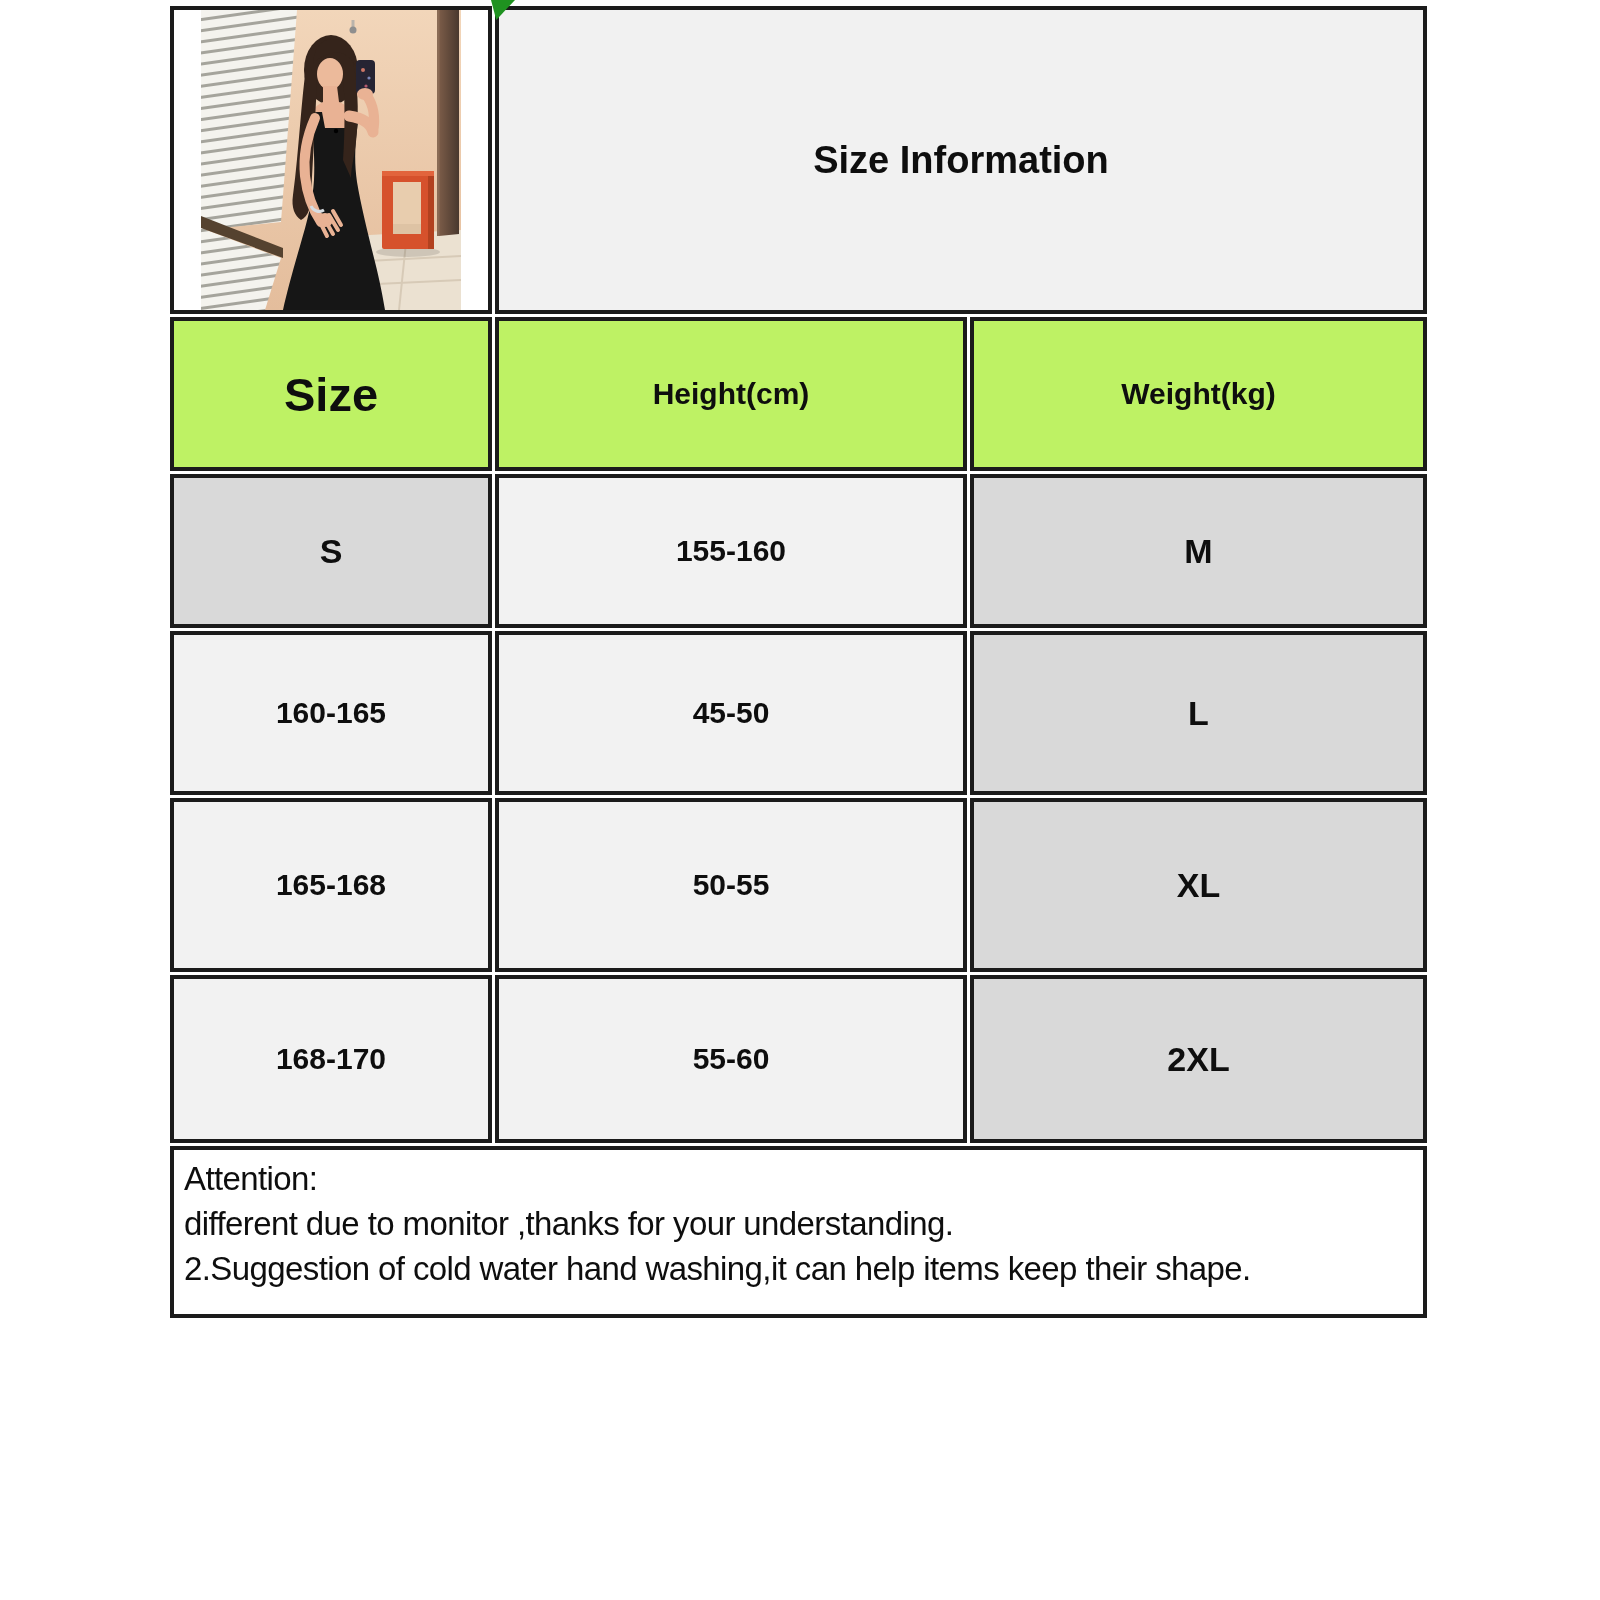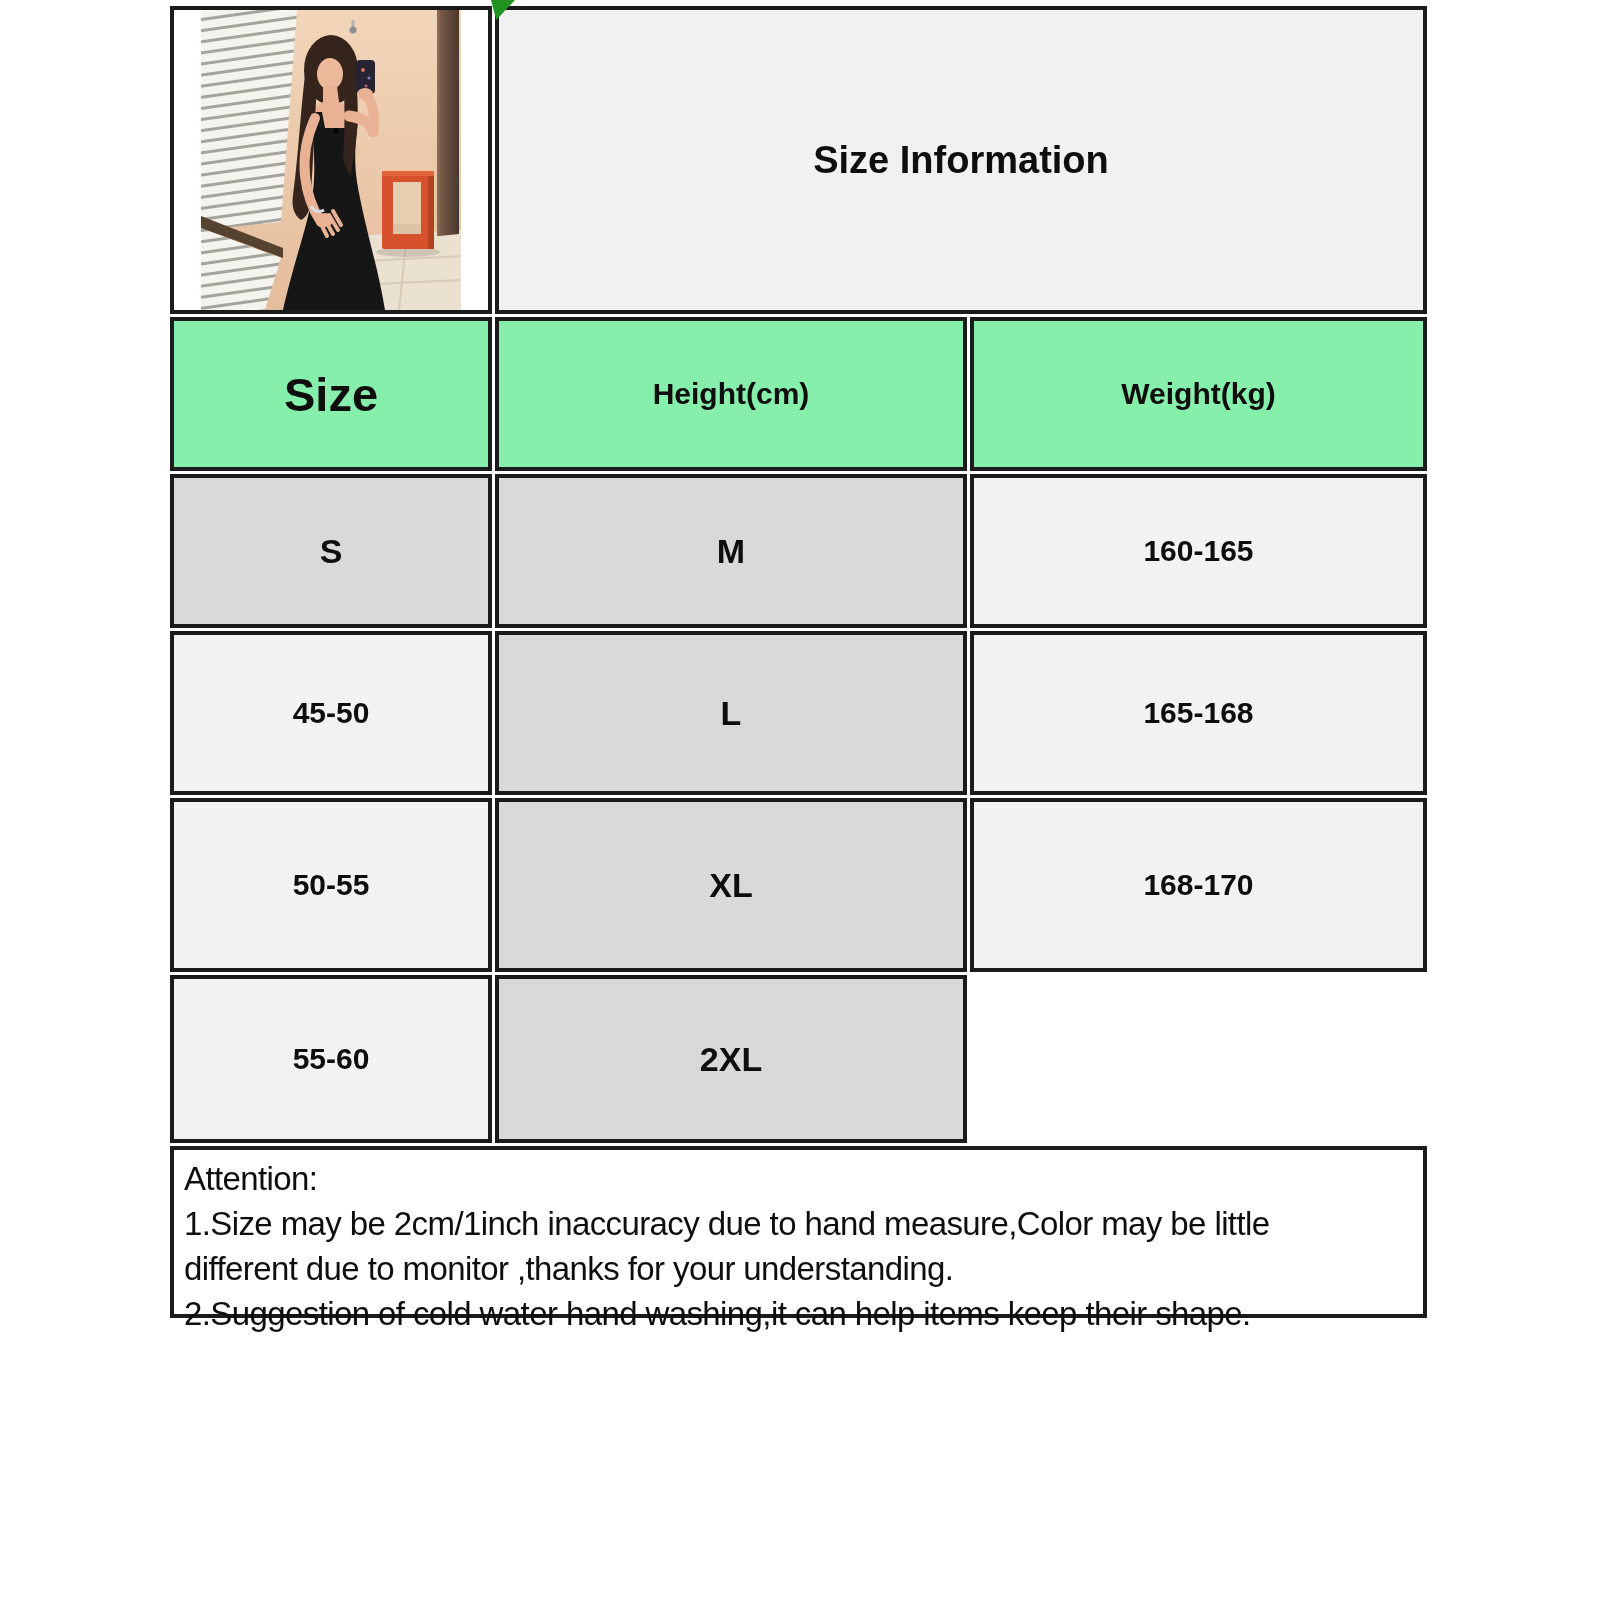--- a/index.html
+++ b/index.html
@@ -36,21 +36,21 @@
     font-size: 38px;
     letter-spacing: 0px;
   }
   .corner-marker {
     position: absolute;
     top: -10px; left: -8px;
     width: 24px; height: 20px;
     background: #1f9220;
     clip-path: polygon(0 0, 100% 0, 22% 100%);
   }
-  .head { background: #86efac; font-size: 30px; }
+  .head { background: #bef264; font-size: 30px; }
   .head-size { font-size: 47px; }
   .size-label { background: #d9d9d9; font-size: 34px; }
   .value { font-size: 30px; background: #f2f2f2; }
   .attention {
     grid-column: 1 / 4;
     background: #ffffff;
     flex-direction: column;
     align-items: flex-start;
     justify-content: flex-start;
     font-weight: normal;
@@ -145,35 +145,35 @@
   <div class="cell title-cell">
     <div class="corner-marker"></div>
     <span>Size Information</span>
   </div>
 
   <div class="cell head head-size">Size</div>
   <div class="cell head">Height(cm)</div>
   <div class="cell head">Weight(kg)</div>
 
   <div class="cell size-label">S</div>
+  <div class="cell value">155-160</div>
 
   <div class="cell size-label">M</div>
   <div class="cell value">160-165</div>
   <div class="cell value">45-50</div>
 
   <div class="cell size-label">L</div>
   <div class="cell value">165-168</div>
   <div class="cell value">50-55</div>
 
   <div class="cell size-label">XL</div>
   <div class="cell value">168-170</div>
   <div class="cell value">55-60</div>
 
   <div class="cell size-label">2XL</div>
 
   <div class="cell attention">
     <div>Attention:</div>
-    <div>1.Size may be 2cm/1inch inaccuracy due to hand measure,Color may be little</div>
     <div>different due to monitor ,thanks for your understanding.</div>
     <div>2.Suggestion of cold water hand washing,it can help items keep their shape.</div>
   </div>
 
 </div>
 
 </body></html>

